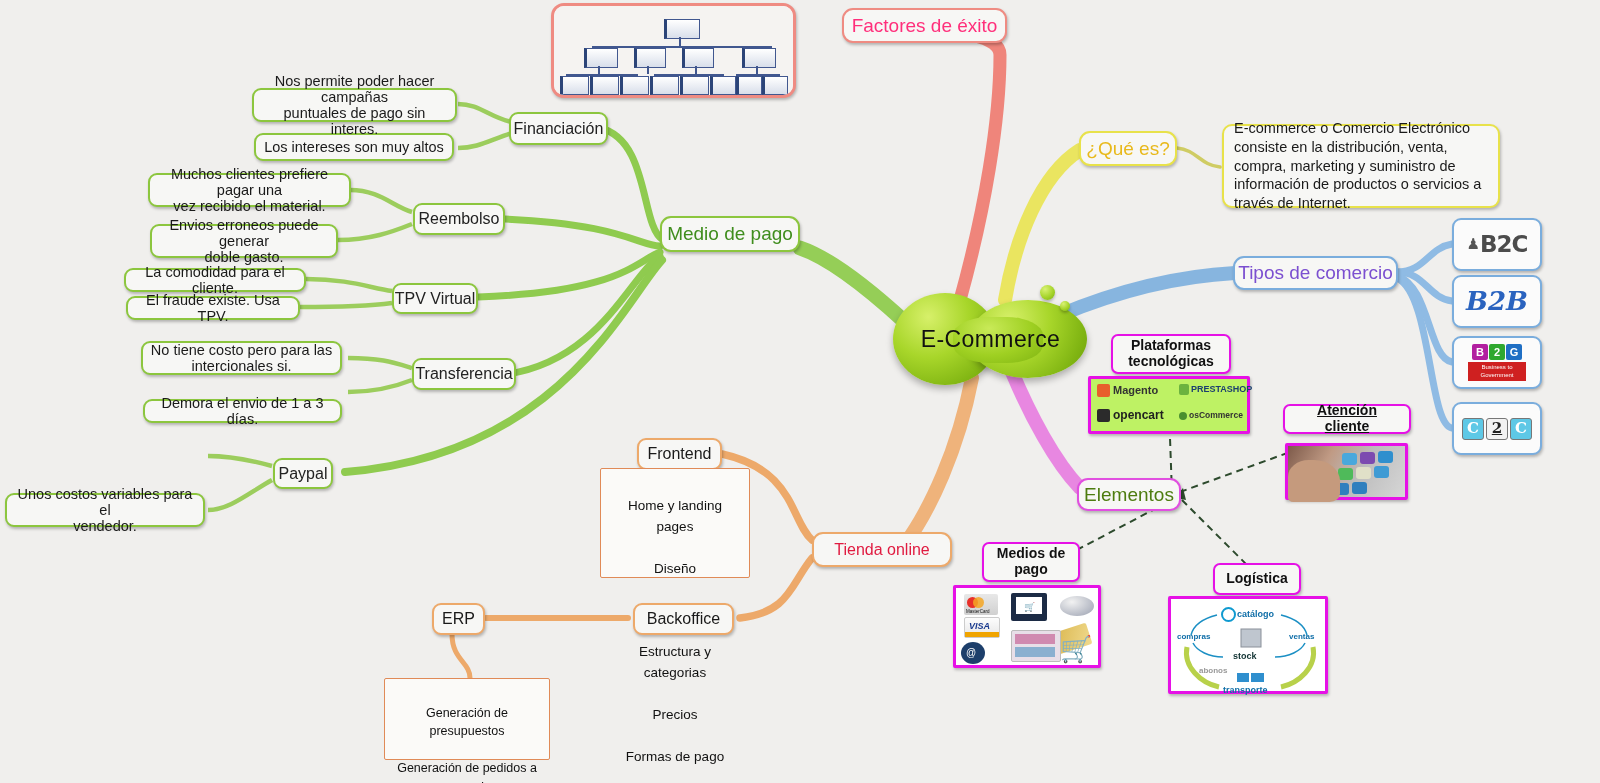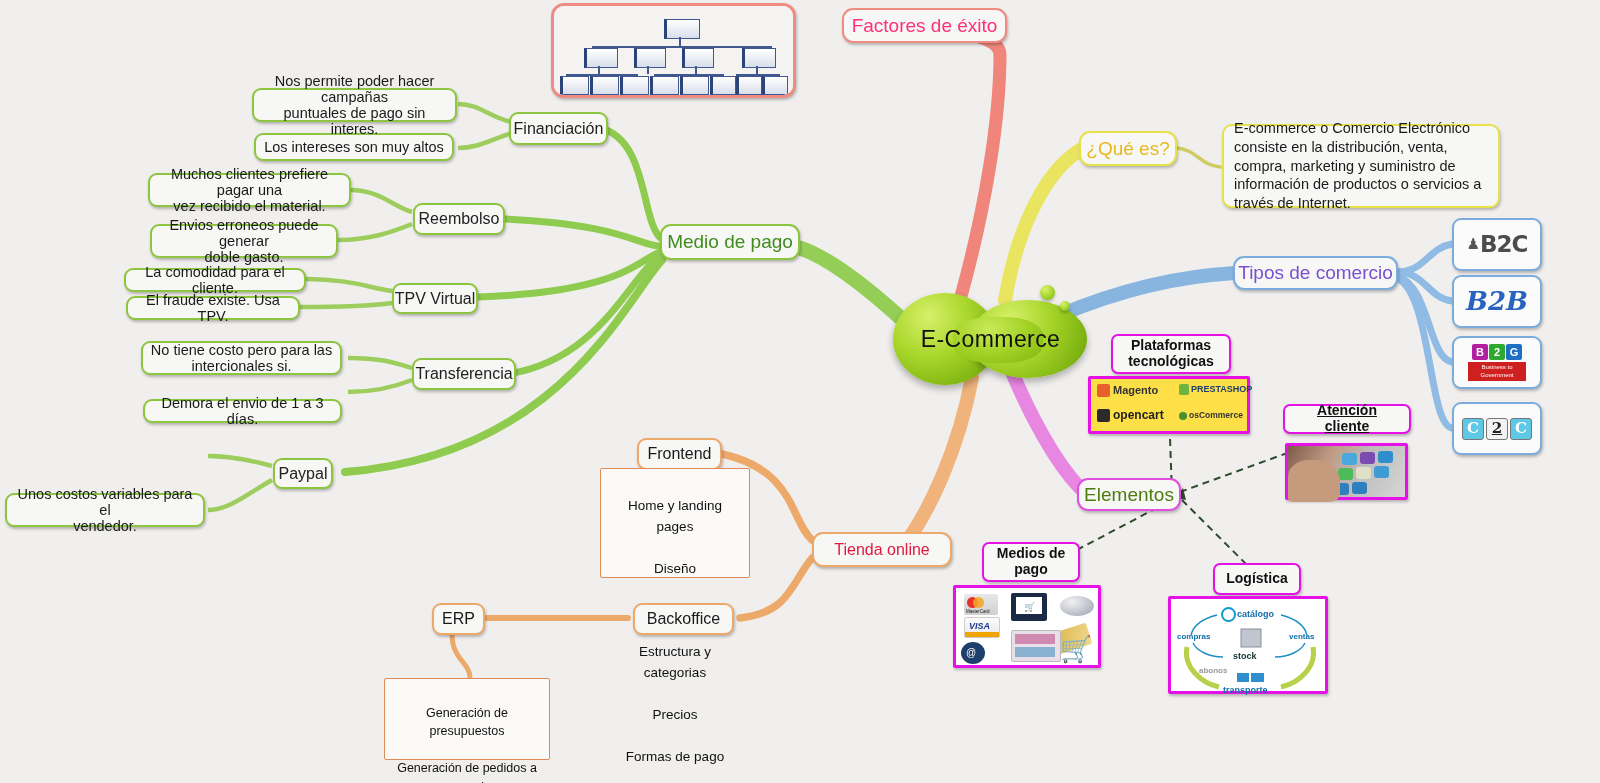--- a/index.html
+++ b/index.html
@@ -40,21 +40,21 @@
   .y-text{border:2px solid #e8e24a;color:#1a1a1a;font-size:14.5px;text-align:left;
           justify-content:flex-start;padding:7px 10px;border-radius:10px;line-height:1.3;}
 
   
   .b-main{border:2px solid #7aaddd;color:#7b4fd0;font-size:19px;border-radius:11px;}
   .b-img {border:2px solid #7aaddd;background:#fbfbfb;border-radius:9px;}
 
   
   .m-main{border:2px solid #e14fe0;color:#4d7c0f;font-size:19px;border-radius:11px;}
   .m-cap {border:2.5px solid #e611e6;color:#111;font-size:14px;font-weight:bold;border-radius:7px;padding:3px 8px;}
-  .m-img {border:3px solid #e611e6;background:#fde047;border-radius:2px;}
+  .m-img {border:3px solid #e611e6;background:#bef264;border-radius:2px;}
 
   
   .o-main{border:2px solid #eda96a;color:#e01b40;font-size:16px;border-radius:11px;}
   .o-sub {border:2px solid #eda96a;color:#1a1a1a;font-size:16px;border-radius:9px;}
   .o-list{border:1.5px solid #e08a57;background:#fbfaf8;border-radius:2px;color:#111;
           font-size:13.5px;line-height:1.55;box-shadow:none;display:block;padding:6px 8px;text-align:center;}
 
   
   #core{position:absolute;left:893px;top:293px;width:195px;height:92px;}
   #core .lobeL,#core .lobeR{position:absolute;border-radius:50%;
@@ -190,21 +190,21 @@
       <div class="ocbox" style="left:36px;top:70px;width:25px;height:17px;"></div>
       <div class="ocbox" style="left:66px;top:70px;width:25px;height:17px;"></div>
       <div class="ocbox" style="left:96px;top:70px;width:25px;height:17px;"></div>
       <div class="ocbox" style="left:126px;top:70px;width:25px;height:17px;"></div>
       <div class="ocbox" style="left:156px;top:70px;width:22px;height:17px;"></div>
       <div class="ocbox" style="left:182px;top:70px;width:22px;height:17px;"></div>
       <div class="ocbox" style="left:208px;top:70px;width:22px;height:17px;"></div>
     </div>
   </div>
 
-  <div class="node g-main" style="left:660px;top:224px;width:140px;height:36px;">
+  <div class="node g-main" style="left:660px;top:216px;width:140px;height:36px;">
     <span>Medio de pago</span>
   </div>
 
   <div class="node g-sub" style="left:509px;top:112px;width:99px;height:33px;">
     <span>Financiación</span>
   </div>
   <div class="node g-leaf" style="left:254px;top:133px;width:200px;height:28px;">
     <span>Los intereses son muy altos</span>
   </div>
   <div class="node g-leaf" style="left:252px;top:88px;width:205px;height:34px;">

